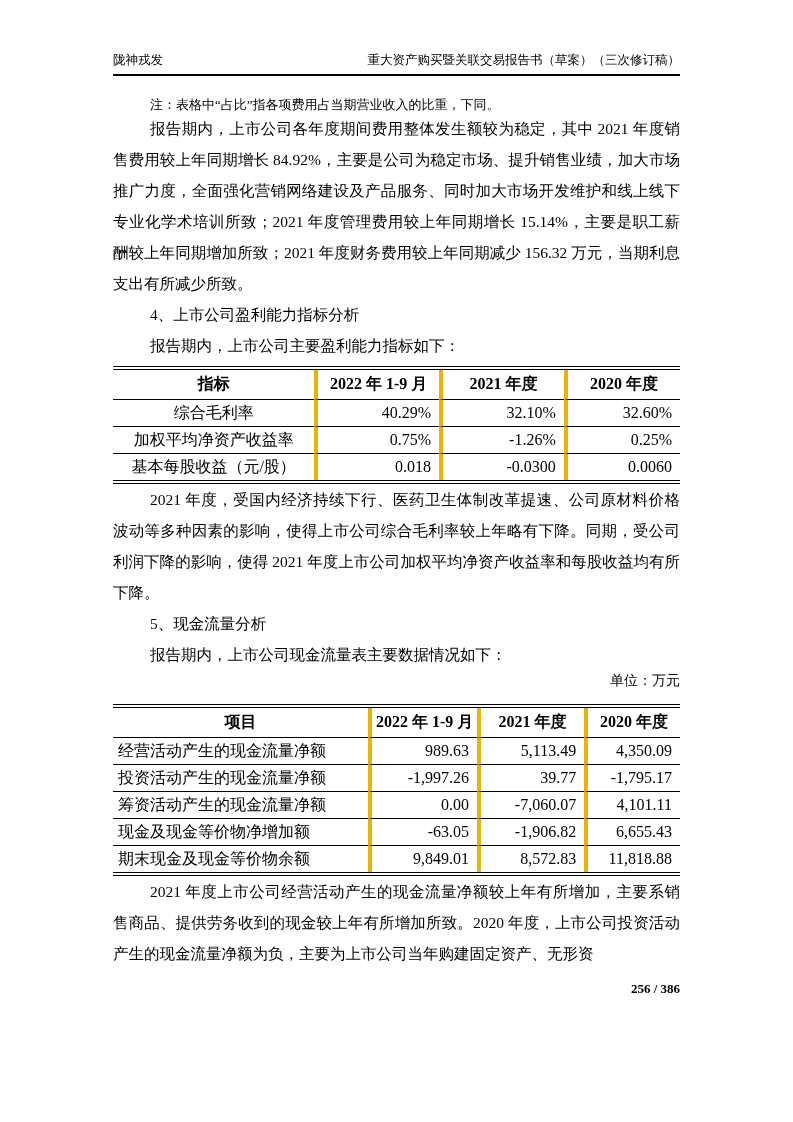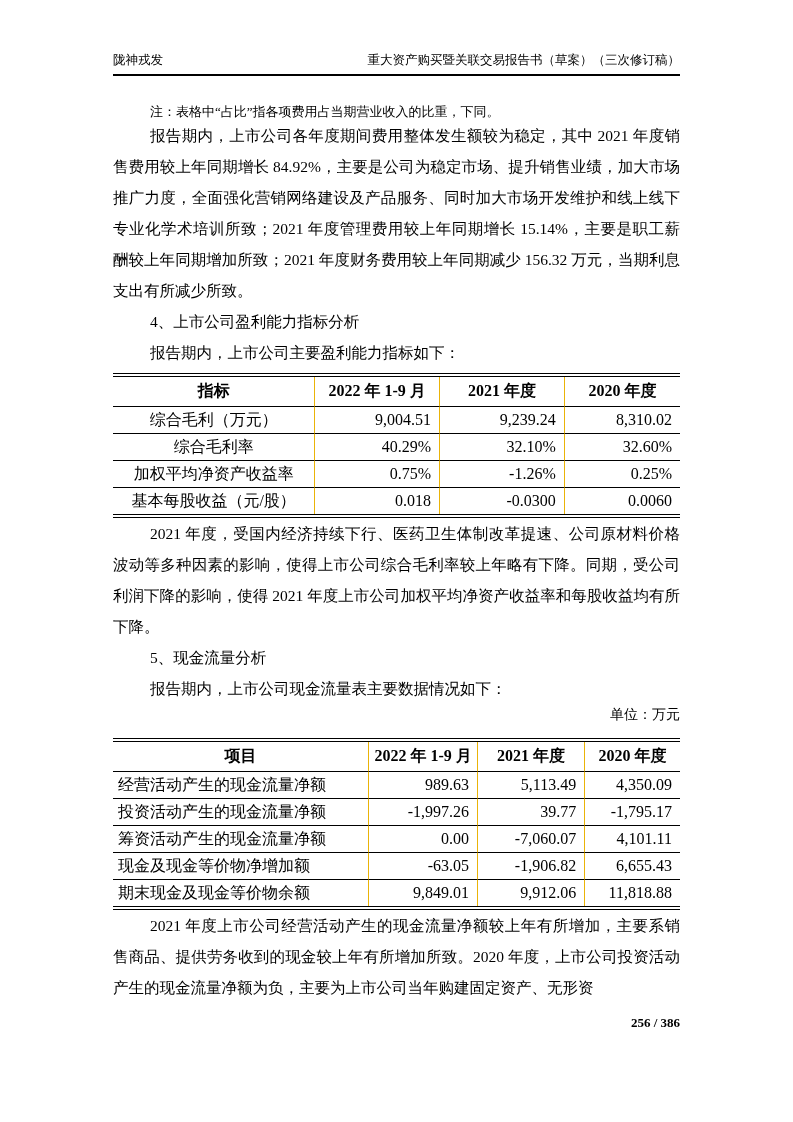--- a/index.html
+++ b/index.html
@@ -16,21 +16,21 @@
   }
   
   .doc-header {
     display:flex; justify-content:space-between; align-items:flex-end;
     font-size:12.5px; line-height:16px;
     border-bottom:2px solid #000;
     padding-bottom:6px;
   }
   
   .note {
-    margin-top:27px;
+    margin-top:20px;
     font-size:13px; line-height:17px;
     padding-left:37px;
   }
   
   p.body {
     margin:0;
     font-size:15.5px; line-height:31px;
     text-align:justify;
     text-indent:37px;
   }
@@ -58,21 +58,21 @@
   table.fin th {
     font-weight:bold; text-align:center;
     padding:4px 2px;
     border-bottom:1px solid #000;
   }
   table.fin td {
     padding:2.5px 8px;
     border-bottom:1px solid #000;
   }
   table.fin tr:last-child td { border-bottom:none; }
-  table.fin th + th, table.fin td + td { border-left:1px solid #eab308; }
+  table.fin th + th, table.fin td + td { border-left:4px solid #eab308; }
   table.fin td.num { text-align:right; }
   table.profit { margin-top:5px; }
   table.profit td.label { text-align:center; padding:2.5px 2px; }
   table.cash { margin-top:12px; }
   table.cash td.label { text-align:left; padding-left:5px; }
   
   .page-number {
     margin-top:12px;
     font-size:13px; font-weight:bold;
     text-align:right;
@@ -101,26 +101,20 @@
         <col style="width:22%">
         <col style="width:22%">
         <col style="width:20.5%">
     </colgroup>
     <tbody>
         <tr>
       <th>指标</th>
       <th>2022 年 1-9 月</th>
       <th>2021 年度</th>
       <th>2020 年度</th>
-    </tr>
-    <tr>
-      <td class="label">综合毛利（万元）</td>
-      <td class="num">9,004.51</td>
-      <td class="num">9,239.24</td>
-      <td class="num">8,310.02</td>
     </tr>
     <tr>
       <td class="label">综合毛利率</td>
       <td class="num">40.29%</td>
       <td class="num">32.10%</td>
       <td class="num">32.60%</td>
     </tr>
     <tr>
       <td class="label">加权平均净资产收益率</td>
       <td class="num">0.75%</td>
@@ -177,21 +171,21 @@
     </tr>
     <tr>
       <td class="label">现金及现金等价物净增加额</td>
       <td class="num">-63.05</td>
       <td class="num">-1,906.82</td>
       <td class="num">6,655.43</td>
     </tr>
     <tr>
       <td class="label">期末现金及现金等价物余额</td>
       <td class="num">9,849.01</td>
-      <td class="num">9,912.06</td>
+      <td class="num">8,572.83</td>
       <td class="num">11,818.88</td>
     </tr>
   </tbody>
     </table>
 
   <p class="body para3">2021 年度上市公司经营活动产生的现金流量净额较上年有所增加，主要系销售商品、提供劳务收到的现金较上年有所增加所致。2020 年度，上市公司投资活动产生的现金流量净额为负，主要为上市公司当年购建固定资产、无形资</p>
 
   <div class="page-number">256 / 386</div>
 
 </div>

